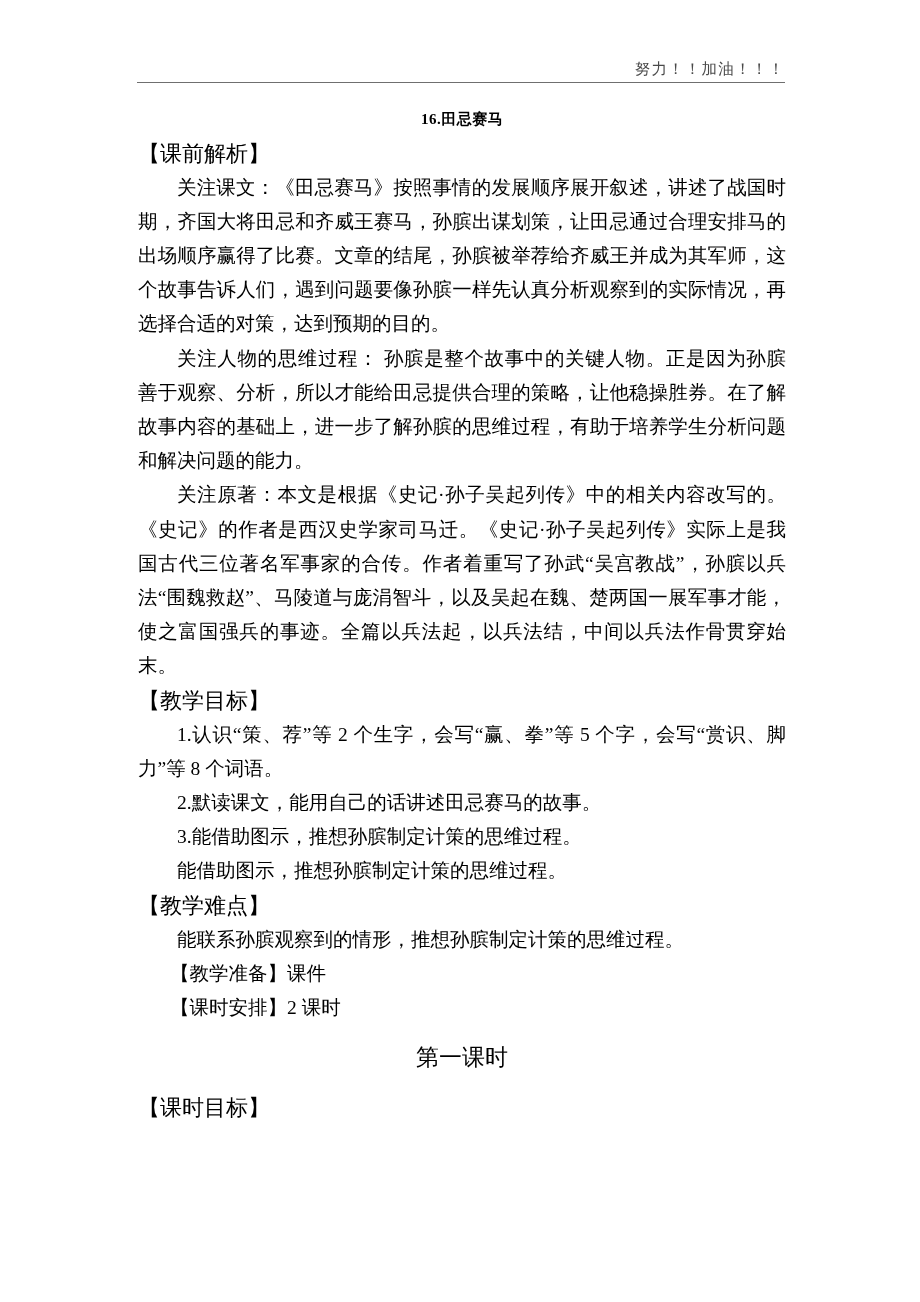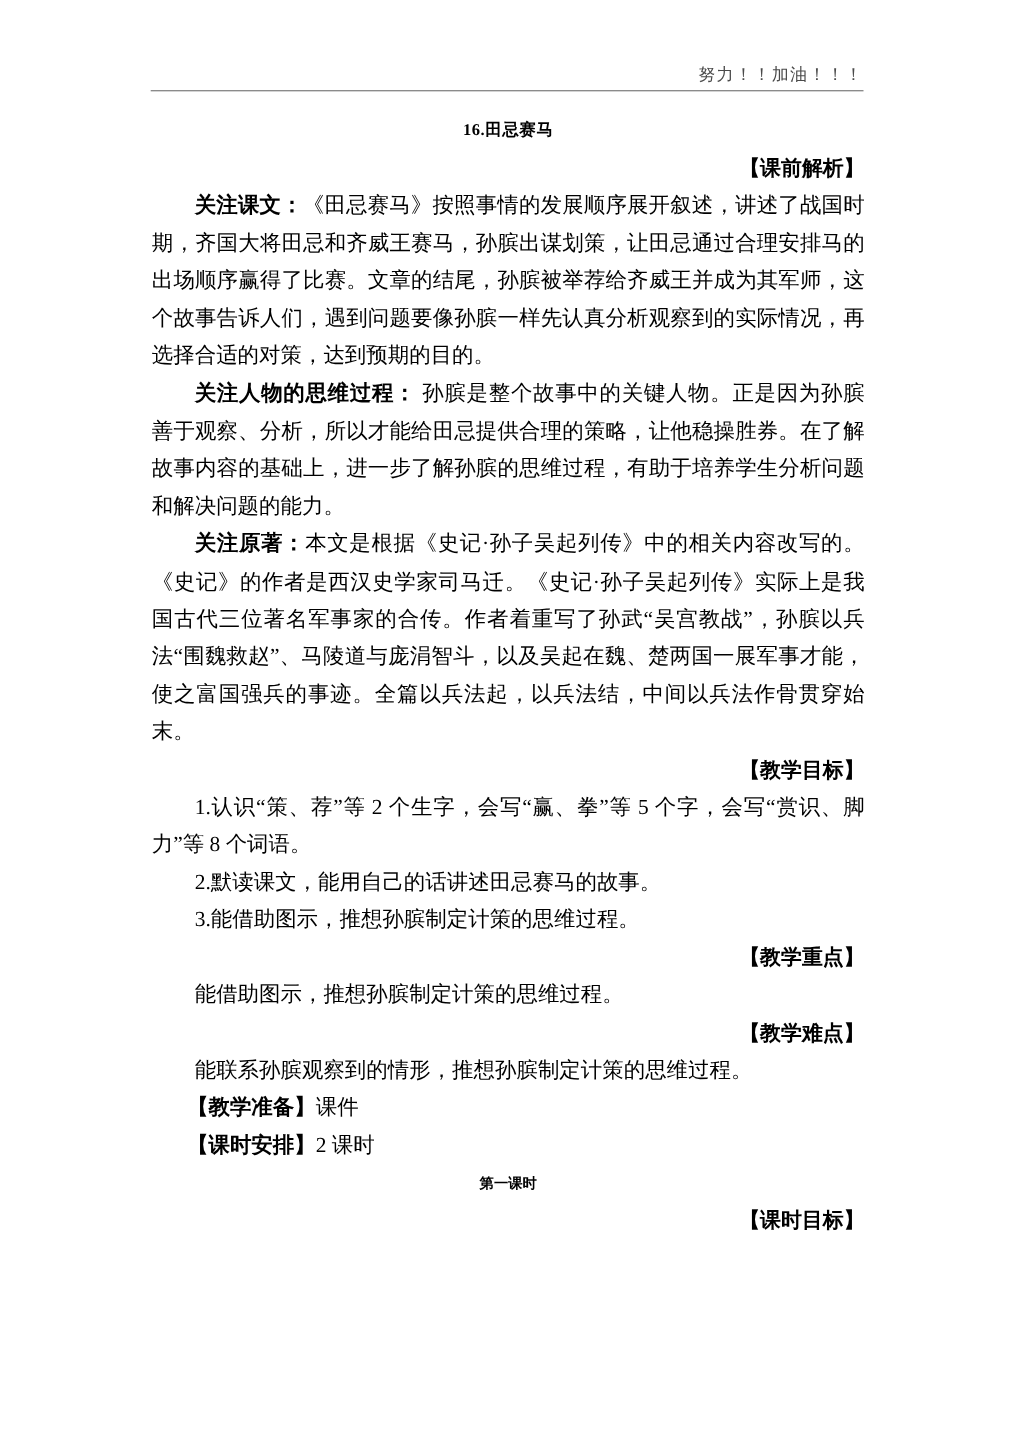--- a/index.html
+++ b/index.html
@@ -51,46 +51,45 @@
   .doc-title {
     font-size: 15px;
     font-weight: bold;
     text-align: center;
     line-height: 1.5;
     margin: 0 0 6px 0;
     letter-spacing: 0.5px;
   }
 
   .section-head {
-    font-size: 19px;
-    font-weight: bold;
+    font-size: 22px;
+    font-weight: normal;
     line-height: 34px;
     margin: 0;
     letter-spacing: 0px;
-    text-align: right;
   }
 
   .para {
     font-size: 19.5px;
     line-height: 34.2px;
     margin: 0;
     text-align: justify;
     text-justify: inter-ideograph;
     text-indent: 2em;
     letter-spacing: 0px;
   }
   .para.no-indent { text-indent: 0; margin-left: 32px; }
-  .para b, .para .b { font-weight: bold; }
+  .para b, .para .b { font-weight: normal; }
 
   .centered-head {
-    font-size: 13px;
-    font-weight: bold;
+    font-size: 23px;
+    font-weight: normal;
     text-align: center;
     line-height: 34px;
-    margin: 0;
+    margin: 16px;
   }
 
   
   .footer {
     position: absolute;
     left: 138px;
     top: 1200px;
     width: 648px;
     font-size: 16px;
     color: #6b6b6b;
@@ -116,21 +115,20 @@
 
     <p class="para"><b class="b">关注人物的思维过程：</b><span> 孙膑是整个故事中的关键人物。正是因为孙膑善于观察、分析，所以才能给田忌提供合理的策略，让他稳操胜券。在了解故事内容的基础上，进一步了解孙膑的思维过程，有助于培养学生分析问题和解决问题的能力。</span></p>
 
     <p class="para"><b class="b">关注原著：</b><span>本文是根据《史记·孙子吴起列传》中的相关内容改写的。《史记》的作者是西汉史学家司马迁。《史记·孙子吴起列传》实际上是我国古代三位著名军事家的合传。作者着重写了孙武“吴宫教战”，孙膑以兵法“围魏救赵”、马陵道与庞涓智斗，以及吴起在魏、楚两国一展军事才能，使之富国强兵的事迹。全篇以兵法起，以兵法结，中间以兵法作骨贯穿始末。</span></p>
 
     <div class="section-head">【教学目标】</div>
     <p class="para">1.认识“策、荐”等 2 个生字，会写“赢、拳”等 5 个字，会写“赏识、脚力”等 8 个词语。</p>
     <p class="para">2.默读课文，能用自己的话讲述田忌赛马的故事。</p>
     <p class="para">3.能借助图示，推想孙膑制定计策的思维过程。</p>
 
-    <div class="section-head">【教学重点】</div>
     <p class="para">能借助图示，推想孙膑制定计策的思维过程。</p>
 
     <div class="section-head">【教学难点】</div>
     <p class="para">能联系孙膑观察到的情形，推想孙膑制定计策的思维过程。</p>
 
     <p class="para no-indent"><b class="b">【教学准备】</b><span>课件</span></p>
 
     <p class="para no-indent"><b class="b">【课时安排】</b><span>2 课时</span></p>
 
     <div class="centered-head">第一课时</div>

